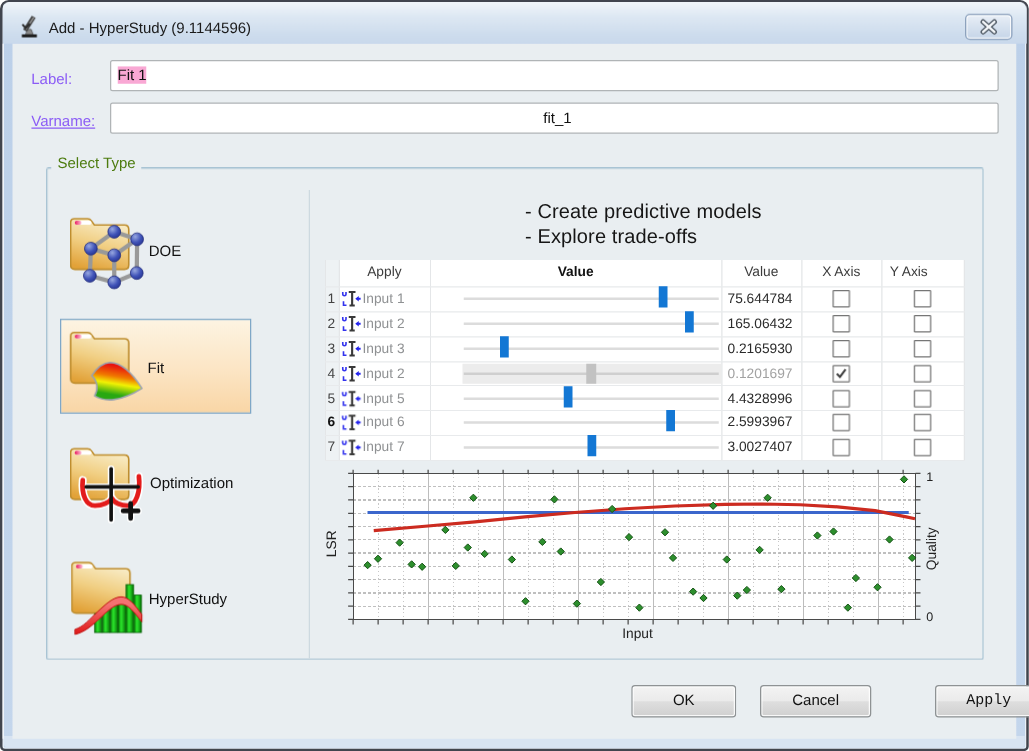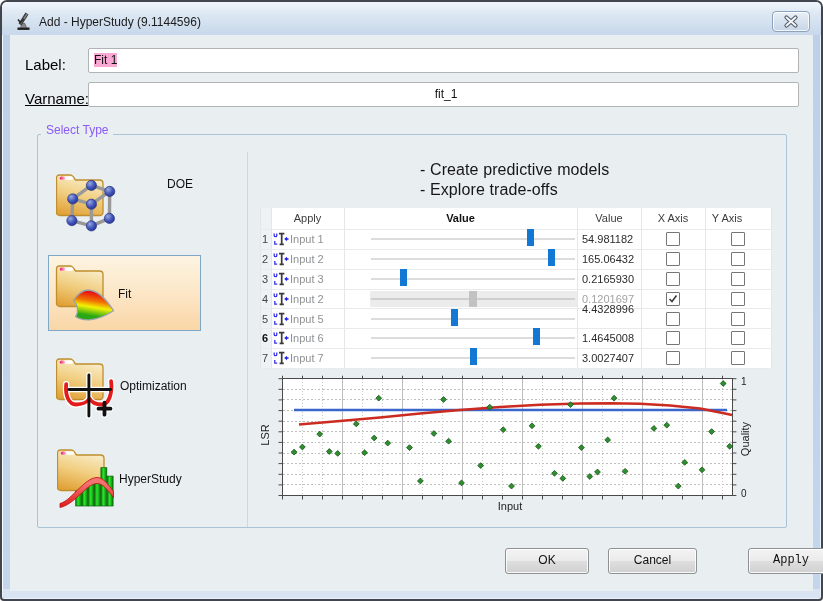--- a/index.html
+++ b/index.html
@@ -13,29 +13,29 @@
   .titlebar{position:absolute;left:2px;top:2px;right:2px;height:33px;
        background:linear-gradient(180deg,#f0f5fa 0%,#dde8f3 35%,#cddced 80%,#c9d9ec 100%);
        border-radius:5px 5px 0 0;}
   .title-text{position:absolute;left:39px;top:15px;font-size:12px;color:#1b1b1b;}
   .closebtn{position:absolute;left:772px;top:11px;width:38px;height:21px;box-sizing:border-box;
        border:1px solid #8da2bd;border-radius:4px;
        background:linear-gradient(180deg,#e9eff7 0%,#d7e2ef 50%,#c6d5e8 100%);
        box-shadow:inset 0 0 0 1px rgba(255,255,255,.8);}
   .content{position:absolute;left:10px;top:35px;width:803px;height:556px;background:#e9eef1;}
 
-  .fieldlabel{position:absolute;font-size:15px;color:#000000;}
+  .fieldlabel{position:absolute;font-size:12px;color:#8b5cf6;}
   .tfield{position:absolute;left:78px;width:704px;height:23px;background:#ffffff;
        border:1px solid #b0b4b6;border-radius:2px;font-size:12px;color:#111;
        padding-left:5px;line-height:23px;}
 
   .groupbox{position:absolute;left:27px;top:99px;width:748px;height:392px;
        border:1px solid #a9c4d4;border-radius:2px;}
   .grouplegend{position:absolute;left:31px;top:88px;background:#e9eef1;padding:0 5px;
-       font-size:12px;color:#8b5cf6;}
+       font-size:12px;color:#4d7c0f;}
 
   .itemtext{position:absolute;font-size:12px;color:#111;}
   .fitbox{position:absolute;left:38px;top:220px;width:153px;height:76px;box-sizing:border-box;
        border:1px solid #7fa7c7;background:linear-gradient(180deg,#fdf4e2 0%,#fce5c4 55%,#f9d6a6 100%);}
 
   .bullet{position:absolute;font-size:16px;color:#161616;letter-spacing:0.1px;}
 
   .tbl{position:absolute;left:250px;top:173px;width:512px;height:160px;background:#ffffff;}
   .vhead{position:absolute;left:0;top:0;width:11px;height:160px;background:#eef2f4;}
   .vline{position:absolute;top:0;width:1px;height:160px;background:#e4e6e8;}
@@ -269,21 +269,21 @@
 </g>
         </g>
         <rect x="18.7" y="45" width="5.9" height="15" fill="url(#gbar)" stroke="#066306" stroke-width="0.7"></rect>
 <rect x="25.0" y="41" width="5.9" height="19" fill="url(#gbar)" stroke="#066306" stroke-width="0.7"></rect>
 <rect x="31.3" y="37" width="5.9" height="23" fill="url(#gbar)" stroke="#066306" stroke-width="0.7"></rect>
 <rect x="37.6" y="34" width="5.9" height="26" fill="url(#gbar)" stroke="#066306" stroke-width="0.7"></rect>
 <rect x="43.9" y="21.7" width="5.9" height="38.3" fill="url(#gbar)" stroke="#066306" stroke-width="0.7"></rect>
 <rect x="50.2" y="30.1" width="5.9" height="29.9" fill="url(#gbar)" stroke="#066306" stroke-width="0.7"></rect>
 <path d="M3,57.5 C10,55.5 15,49 21,43.5 C27,38 33.5,31.5 40,31.5 C46,31.5 50.5,37.5 56.5,45.5 L56.5,51.5 C50,43.5 46,37.5 40,37.5 C34,37.5 28,44 22,49.5 C16,55 10,60 3,61.5 Z" fill="url(#redc)" stroke="#c01010" stroke-width="0.8"></path>
       </svg></div>
-  <div class="itemtext" style="left:109px;top:142px;margin-left:48px;">DOE</div>
+  <div class="itemtext" style="left:109px;top:159px;">DOE</div>
   <div class="itemtext" style="left:108px;top:252px;">Fit</div>
   <div class="itemtext" style="left:110px;top:344px;">Optimization</div>
   <div class="itemtext" style="left:109px;top:437px;">HyperStudy</div>
   <div class="abs" style="left:237px;top:117px;width:1px;height:375px;background:#cdd9e0;"></div>
 
   <div class="bullet" style="left:410px;top:126px;">- Create predictive models</div>
   <div class="bullet" style="left:410px;top:146px;">- Explore trade-offs</div>
 
   <div class="tbl">
 <div class="vhead"></div>
@@ -311,21 +311,21 @@
 <svg width="16" height="14" viewBox="0 0 16 14" style="position:absolute;left:13px;top:24.0px;">
 <path d="M6,1.6 H11.4 M8.7,1.6 V12.4 M6.6,12.4 H10.8" stroke="#3a3a3a" stroke-width="1.7" fill="none"></path>
 <path d="M1.2,1.5 V3.4 Q1.2,4.6 2.5,4.6 Q3.8,4.6 3.8,3.4 V1.5" stroke="#3333ee" stroke-width="1.3" fill="none"></path>
 <path d="M1.8,9 V12.2 H4.2" stroke="#3333ee" stroke-width="1.3" fill="none"></path>
 <path d="M11.2,7 L14,4.8 V9.2 Z" fill="#2222ee"></path>
 <path d="M13.5,7 H15.5" stroke="#2222ee" stroke-width="1.6"></path>
 </svg>
 <div class="rowlabel" style="top:25.0px;">Input 1</div>
 <div class="track" style="left:111px;top:30.0px;width:204px;"></div>
 <div class="handle" style="left:267px;top:21.0px;"></div>
-<div class="cellnum" style="top:25.0px;">54.981182</div>
+<div class="cellnum" style="top:25.0px;">75.644784</div>
 <div class="cbox" style="left:406px;top:24.0px;"></div>
 <div class="cbox" style="left:471px;top:24.0px;"></div>
 <div class="rownum" style="top:45.0px;left:0px;">2</div>
 <svg width="16" height="14" viewBox="0 0 16 14" style="position:absolute;left:13px;top:44.0px;">
 <path d="M6,1.6 H11.4 M8.7,1.6 V12.4 M6.6,12.4 H10.8" stroke="#3a3a3a" stroke-width="1.7" fill="none"></path>
 <path d="M1.2,1.5 V3.4 Q1.2,4.6 2.5,4.6 Q3.8,4.6 3.8,3.4 V1.5" stroke="#3333ee" stroke-width="1.3" fill="none"></path>
 <path d="M1.8,9 V12.2 H4.2" stroke="#3333ee" stroke-width="1.3" fill="none"></path>
 <path d="M11.2,7 L14,4.8 V9.2 Z" fill="#2222ee"></path>
 <path d="M13.5,7 H15.5" stroke="#2222ee" stroke-width="1.6"></path>
 </svg>
@@ -371,35 +371,35 @@
 <svg width="16" height="14" viewBox="0 0 16 14" style="position:absolute;left:13px;top:103.5px;">
 <path d="M6,1.6 H11.4 M8.7,1.6 V12.4 M6.6,12.4 H10.8" stroke="#3a3a3a" stroke-width="1.7" fill="none"></path>
 <path d="M1.2,1.5 V3.4 Q1.2,4.6 2.5,4.6 Q3.8,4.6 3.8,3.4 V1.5" stroke="#3333ee" stroke-width="1.3" fill="none"></path>
 <path d="M1.8,9 V12.2 H4.2" stroke="#3333ee" stroke-width="1.3" fill="none"></path>
 <path d="M11.2,7 L14,4.8 V9.2 Z" fill="#2222ee"></path>
 <path d="M13.5,7 H15.5" stroke="#2222ee" stroke-width="1.6"></path>
 </svg>
 <div class="rowlabel" style="top:104.5px;">Input 5</div>
 <div class="track" style="left:111px;top:109.5px;width:204px;"></div>
 <div class="handle" style="left:191px;top:100.5px;"></div>
-<div class="cellnum" style="top:95px;">4.4328996</div>
+<div class="cellnum" style="top:105px;">4.4328996</div>
 <div class="cbox" style="left:406px;top:103.5px;"></div>
 <div class="cbox" style="left:471px;top:103.5px;"></div>
 <div class="rownum" style="top:124.0px;left:0px;font-weight:bold;color:#111;">6</div>
 <svg width="16" height="14" viewBox="0 0 16 14" style="position:absolute;left:13px;top:123.0px;">
 <path d="M6,1.6 H11.4 M8.7,1.6 V12.4 M6.6,12.4 H10.8" stroke="#3a3a3a" stroke-width="1.7" fill="none"></path>
 <path d="M1.2,1.5 V3.4 Q1.2,4.6 2.5,4.6 Q3.8,4.6 3.8,3.4 V1.5" stroke="#3333ee" stroke-width="1.3" fill="none"></path>
 <path d="M1.8,9 V12.2 H4.2" stroke="#3333ee" stroke-width="1.3" fill="none"></path>
 <path d="M11.2,7 L14,4.8 V9.2 Z" fill="#2222ee"></path>
 <path d="M13.5,7 H15.5" stroke="#2222ee" stroke-width="1.6"></path>
 </svg>
 <div class="rowlabel" style="top:124.0px;">Input 6</div>
 <div class="track" style="left:111px;top:129.0px;width:204px;"></div>
 <div class="handle" style="left:273px;top:120.0px;"></div>
-<div class="cellnum" style="top:124.0px;">1.4645008</div>
+<div class="cellnum" style="top:124.0px;">2.5993967</div>
 <div class="cbox" style="left:406px;top:123.0px;"></div>
 <div class="cbox" style="left:471px;top:123.0px;"></div>
 <div class="rownum" style="top:144.0px;left:0px;">7</div>
 <svg width="16" height="14" viewBox="0 0 16 14" style="position:absolute;left:13px;top:143.0px;">
 <path d="M6,1.6 H11.4 M8.7,1.6 V12.4 M6.6,12.4 H10.8" stroke="#3a3a3a" stroke-width="1.7" fill="none"></path>
 <path d="M1.2,1.5 V3.4 Q1.2,4.6 2.5,4.6 Q3.8,4.6 3.8,3.4 V1.5" stroke="#3333ee" stroke-width="1.3" fill="none"></path>
 <path d="M1.8,9 V12.2 H4.2" stroke="#3333ee" stroke-width="1.3" fill="none"></path>
 <path d="M11.2,7 L14,4.8 V9.2 Z" fill="#2222ee"></path>
 <path d="M13.5,7 H15.5" stroke="#2222ee" stroke-width="1.6"></path>
 </svg>

